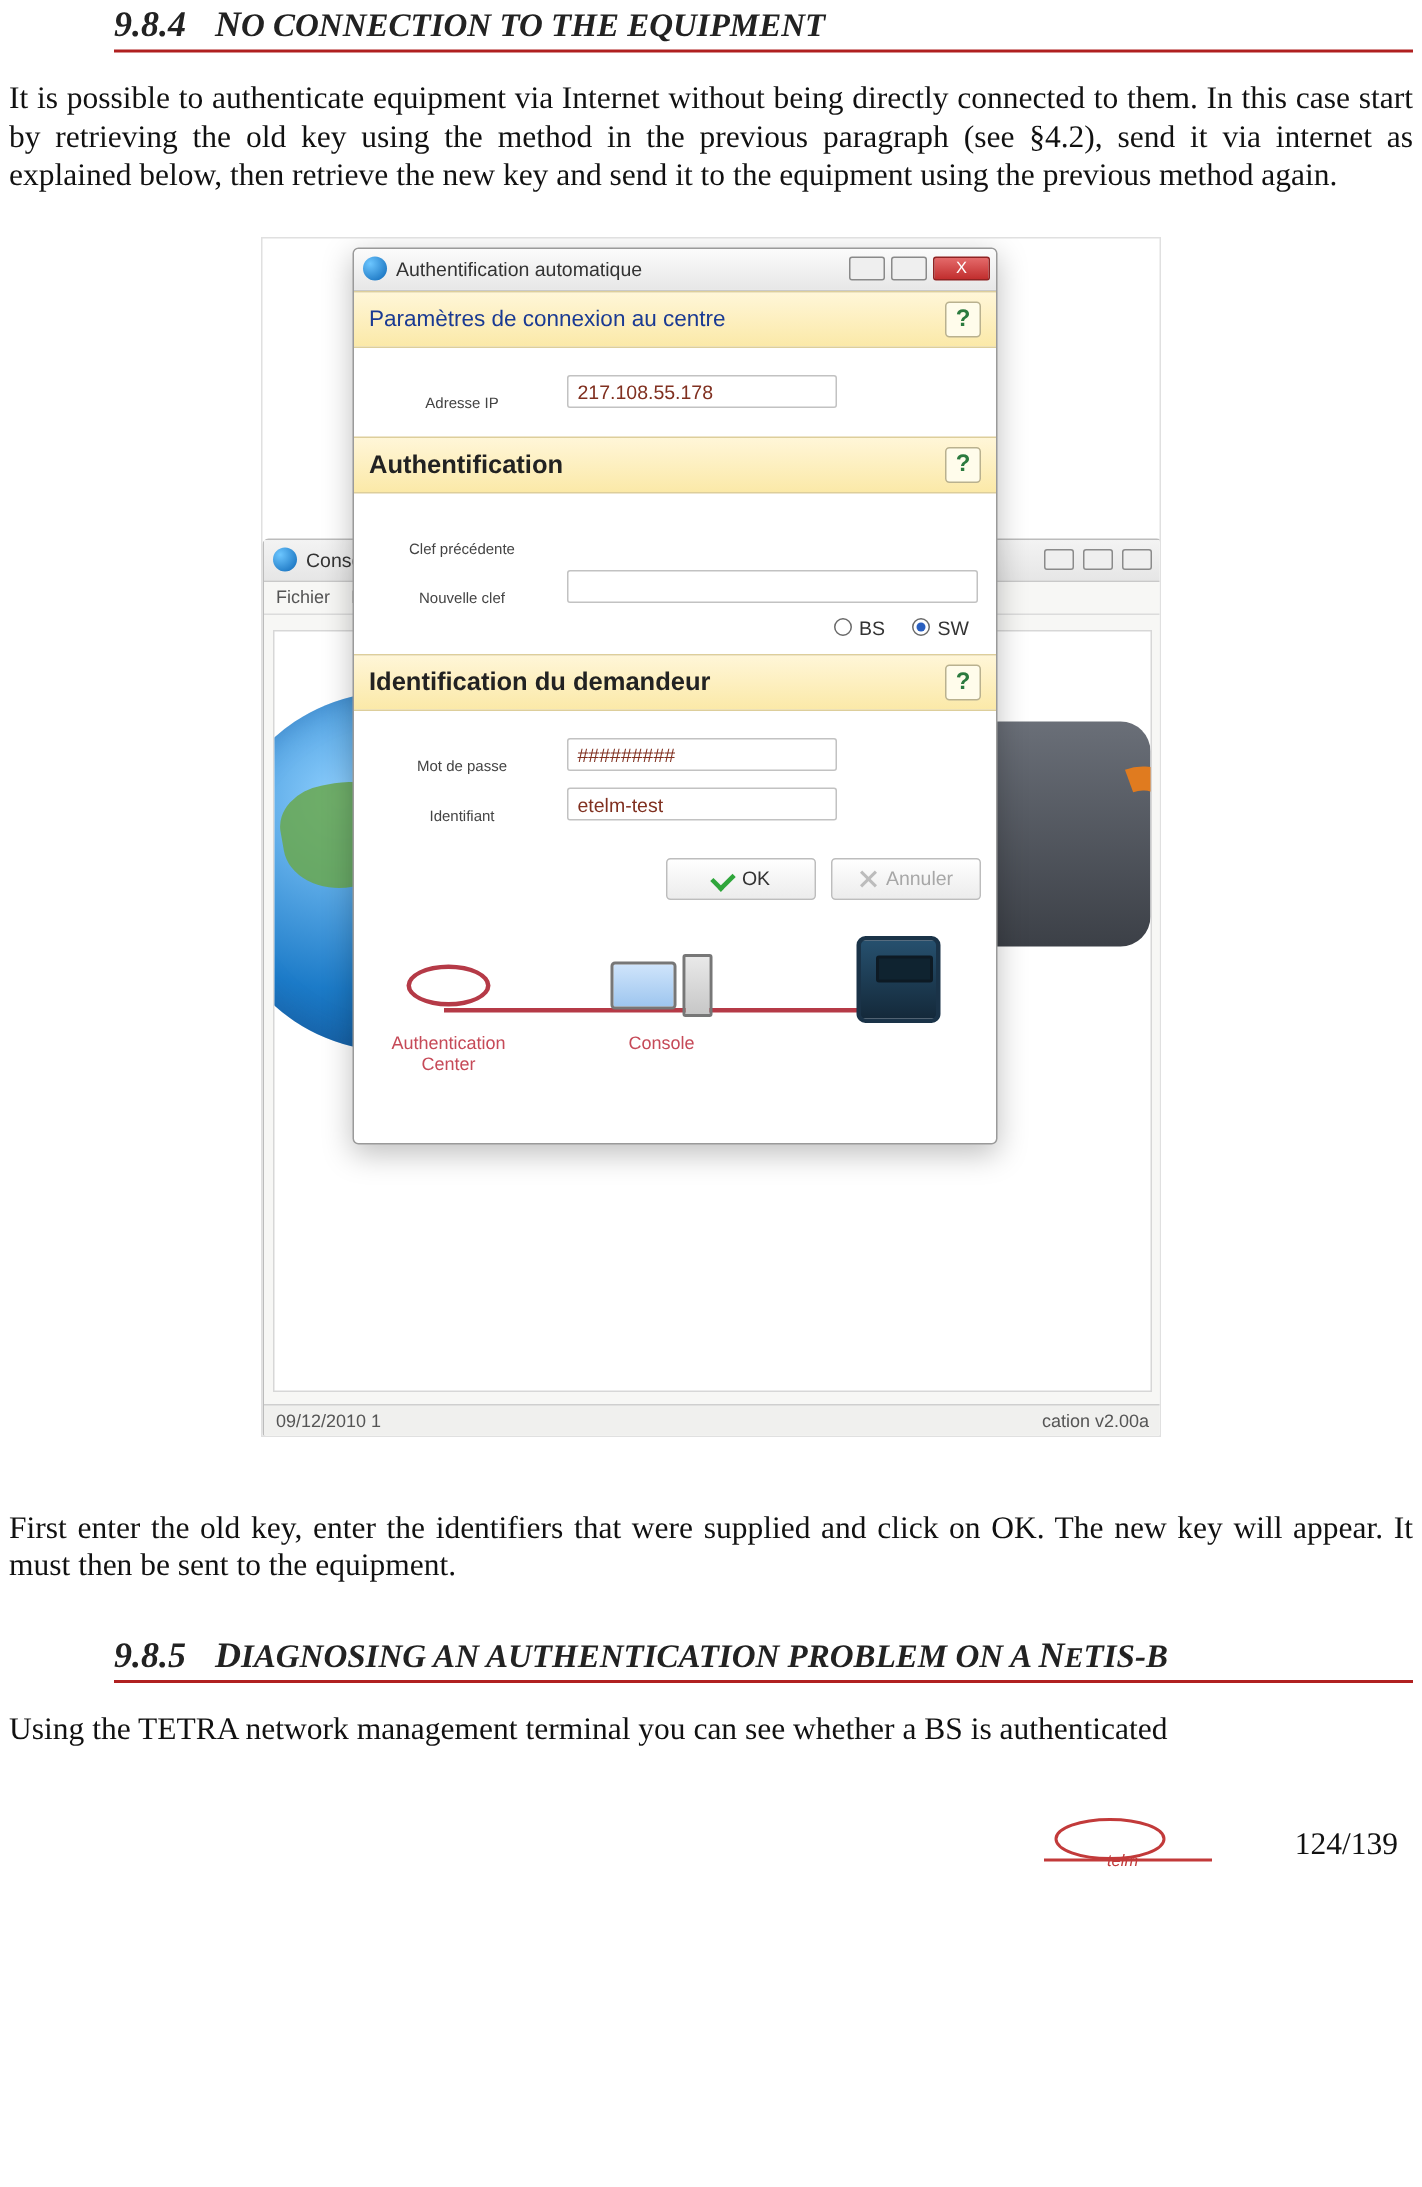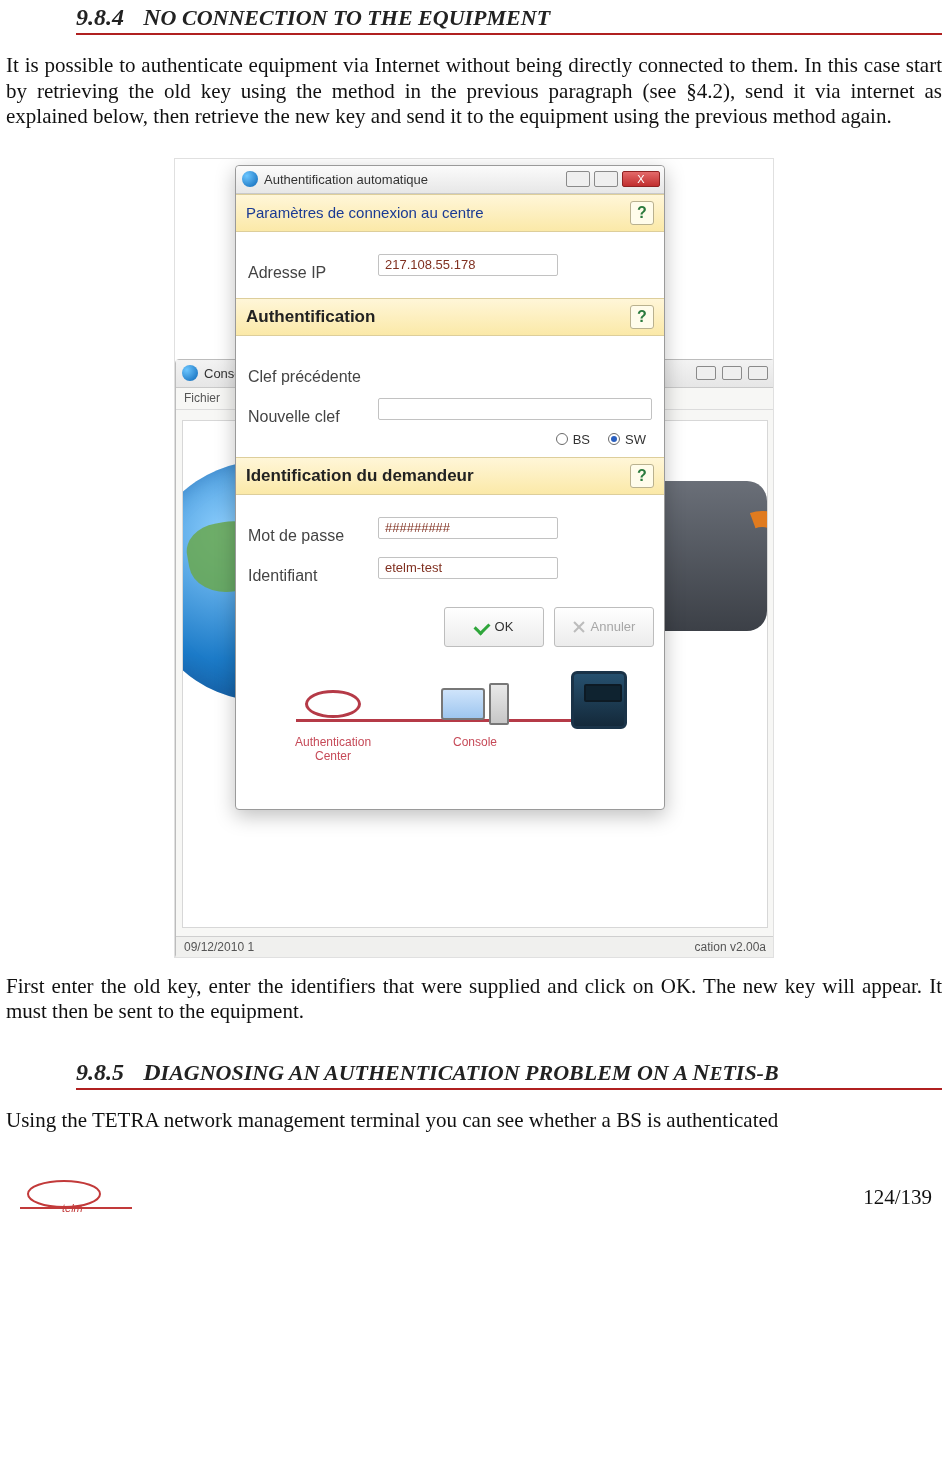--- a/index.html
+++ b/index.html
@@ -6,21 +6,21 @@
   body { font-family: "Times New Roman", serif; font-size: 21px; color: #111; width: 948px; background: #fff; }
   .page { padding: 0 6px; }
   .sec-head { margin: 4px 0 2px 70px; border-bottom: 2px solid #b02020; padding-bottom: 2px; }
   .sec-num { font-weight: bold; font-style: italic; font-size: 24px; color: #222; margin-right: 14px; }
   .sec-title { font-weight: bold; font-style: italic; font-size: 22px; color: #222; }
   .sec-title .lead { font-size: 24px; }
   .sec-title .nm { font-size: 24px; font-style: italic; }
   .para { margin: 18px 0 0 0; line-height: 1.22; text-align: justify; }
   .figwrap { margin: 28px auto 0 auto; text-align: center; }
   .caption { margin: 8px 0 0 0; font-size: 21px; }
-  .footer { margin-top: 46px; display: flex; align-items: center; justify-content: space-between; padding: 0 10px 6px 10px; }
+  .footer { margin-top: 46px; display: flex; align-items: center; justify-content: flex-end; padding: 0 10px 6px 10px; }
   .footer-center { flex: 1; text-align: center; font-size: 21px; }
   .footer-right { font-size: 21px; width: 120px; text-align: right; }
   .logo { width: 120px; }
   .logo svg { display: block; }
 
   
   .shot { position: relative; width: 600px; height: 800px; margin: 0 auto; background: #fff; border: 1px solid #e0e0e0; overflow: hidden; }
   .bgwin { position: absolute; left: 0; top: 200px; width: 600px; height: 600px; background: #f7f7f5; border: 1px solid #bcbcbc; border-radius: 4px; }
   .bgwin .titlebar { height: 28px; background: linear-gradient(#f3f3f3, #e6e6e6); border-bottom: 1px solid #c9c9c9; display: flex; align-items: center; font: 13px Arial, sans-serif; color: #333; }
   .bgwin .ticon { width: 16px; height: 16px; border-radius: 50%; background: radial-gradient(circle at 30% 30%, #6cc6ff, #0b66b6); margin: 0 6px; }
@@ -40,39 +40,39 @@
   .dlg .dicon { width: 16px; height: 16px; border-radius: 50%; background: radial-gradient(circle at 30% 30%, #6cc6ff, #0b66b6); margin: 0 6px; }
   .dlg .dbtns { margin-left: auto; display: flex; margin-right: 4px; }
   .dlg .dmin, .dlg .dmax { width: 24px; height: 16px; border: 1px solid #8a8a8a; background: #efefef; margin-left: 4px; border-radius: 2px; }
   .dlg .dx { width: 38px; height: 16px; background: linear-gradient(#e46a6a, #c12e2e); border: 1px solid #8f2222; margin-left: 4px; border-radius: 2px; color: #fff; display: flex; align-items: center; justify-content: center; font-size: 11px; }
   .dlg .sect { background: linear-gradient(#fff6d8, #fbe9a8); border-top: 1px solid #ddce9b; border-bottom: 1px solid #ddce9b; padding: 6px 10px; display: flex; align-items: center; justify-content: space-between; }
   .dlg .sect1 { font-weight: normal; font-size: 15px; color: #1a3a93; }
   .dlg .sect2 { font-weight: bold; font-size: 17px; color: #222; }
   .dlg .help { width: 24px; height: 24px; border: 1px solid #b9b18f; border-radius: 3px; background: #fffceb; display: flex; align-items: center; justify-content: center; color: #2b7a3e; font-weight: bold; font-size: 16px; }
   .dlg .body { padding: 10px 12px; }
   .dlg .row { display: flex; align-items: center; margin: 6px 0; gap: 10px; }
-  .dlg .lbl { width: 120px; text-align: left; color: #444; font-size: 16px; margin-top: 16px; }
+  .dlg .lbl { width: 120px; text-align: center; color: #444; font-size: 10px; margin-top: 16px; }
   .dlg .inp { flex: 1; height: 22px; border: 1px solid #c2c2c2; border-radius: 2px; background: #fff; color: #803020; padding: 0 6px; display: flex; align-items: center; font-size: 13px; }
   .dlg .inp.small { flex: 0 0 180px; }
   .dlg .radios { display: flex; justify-content: flex-end; gap: 18px; padding-right: 6px; }
   .dlg .radio { display: flex; align-items: center; gap: 5px; }
   .dlg .rdot { width: 12px; height: 12px; border: 1px solid #6a6a6a; border-radius: 50%; background: #fff; position: relative; }
   .dlg .rdot.on:after { content: ""; position: absolute; left: 2px; top: 2px; width: 6px; height: 6px; border-radius: 50%; background: #2a5fbf; }
   .dlg .btnrow { display: flex; justify-content: flex-end; gap: 10px; padding: 6px 10px 12px 10px; }
-  .dlg .btn { height: 40px; min-width: 100px; border: 1px solid #bdbdbd; border-radius: 3px; background: linear-gradient(#ffffff, #ececec); display: flex; align-items: center; justify-content: center; gap: 6px; font: 13px Arial, sans-serif; }
+  .dlg .btn { height: 28px; min-width: 100px; border: 1px solid #bdbdbd; border-radius: 3px; background: linear-gradient(#ffffff, #ececec); display: flex; align-items: center; justify-content: center; gap: 6px; font: 13px Arial, sans-serif; }
   .dlg .btn .tick { width: 14px; height: 10px; border-left: 3px solid #2fa63b; border-bottom: 3px solid #2fa63b; transform: rotate(-45deg); }
   .dlg .btn.dis { color: #a7a7a7; }
   .dlg .btn.dis .xmark { width: 12px; height: 12px; position: relative; }
   .dlg .btn.dis .xmark:before, .dlg .btn.dis .xmark:after { content: ""; position: absolute; left: 5px; top: -1px; width: 2px; height: 14px; background: #bcbcbc; }
   .dlg .btn.dis .xmark:before { transform: rotate(45deg); }
   .dlg .btn.dis .xmark:after { transform: rotate(-45deg); }
 
   .dlg .diagram { padding: 10px 12px 16px 12px; position: relative; height: 150px; }
   .dlg .dgline { position: absolute; left: 60px; right: 60px; top: 60px; height: 3px; background: #b53a47; }
-  .dlg .node { position: absolute; text-align: center; font-size: 12px; color: #c64a58; margin-left: 34px; }
+  .dlg .node { position: absolute; text-align: center; font-size: 12px; color: #c64a58; }
   .dlg .node .nicon { width: 70px; height: 50px; margin: 0 auto 6px auto; display: flex; align-items: center; justify-content: center; }
   .dlg .n1 { left: 25px; top: 20px; }
   .dlg .n1 .nicon { border-radius: 8px; }
   .dlg .n1 .nlogo { width: 68px; height: 40px; position: relative; }
   .dlg .n1 .nlogo .el { width: 56px; height: 28px; border: 3px solid #b53a47; border-radius: 50%; position: absolute; left: 6px; top: 6px; }
   .dlg .n2 { left: 170px; top: 20px; }
   .dlg .n2 .monitor { width: 44px; height: 32px; border: 2px solid #777; background: linear-gradient(#cfe4fb, #9ec6ef); border-radius: 3px; }
   .dlg .n2 .tower { width: 20px; height: 42px; border: 2px solid #777; background: linear-gradient(#e9e9e9, #c7c7c7); border-radius: 2px; margin-left: 4px; }
   .dlg .n3 { right: 30px; top: 16px; }
   .dlg .n3 .box { width: 56px; height: 58px; border: 3px solid #1a3348; background: linear-gradient(#26506e, #14293a); border-radius: 6px; position: relative; }
@@ -213,21 +213,21 @@
             <div class="nicon">
                 <div class="box"></div>
               </div>
           </div>
         </div>
       </div>
 
     </div>
   </div>
 
-  <p class="para" style="margin-top:16px">First enter the old key, enter the identifiers that were supplied and click on OK. The new key will appear. It must then be sent to the equipment.</p>
+  <p class="para" style="margin-top:48px">First enter the old key, enter the identifiers that were supplied and click on OK. The new key will appear. It must then be sent to the equipment.</p>
 
   <div class="sec-head" style="margin-top:34px">
     <span class="sec-num">9.8.5</span>
     <span class="sec-title"><span class="lead">D</span><span>IAGNOSING AN AUTHENTICATION PROBLEM ON A </span><span class="nm">N</span><span style="font-size:19px">E</span><span>TIS-B</span></span>
   </div>
 
   <p class="para">Using the TETRA network management terminal you can see whether a BS is authenticated</p>
 
   <div class="footer">
     <div class="logo">

